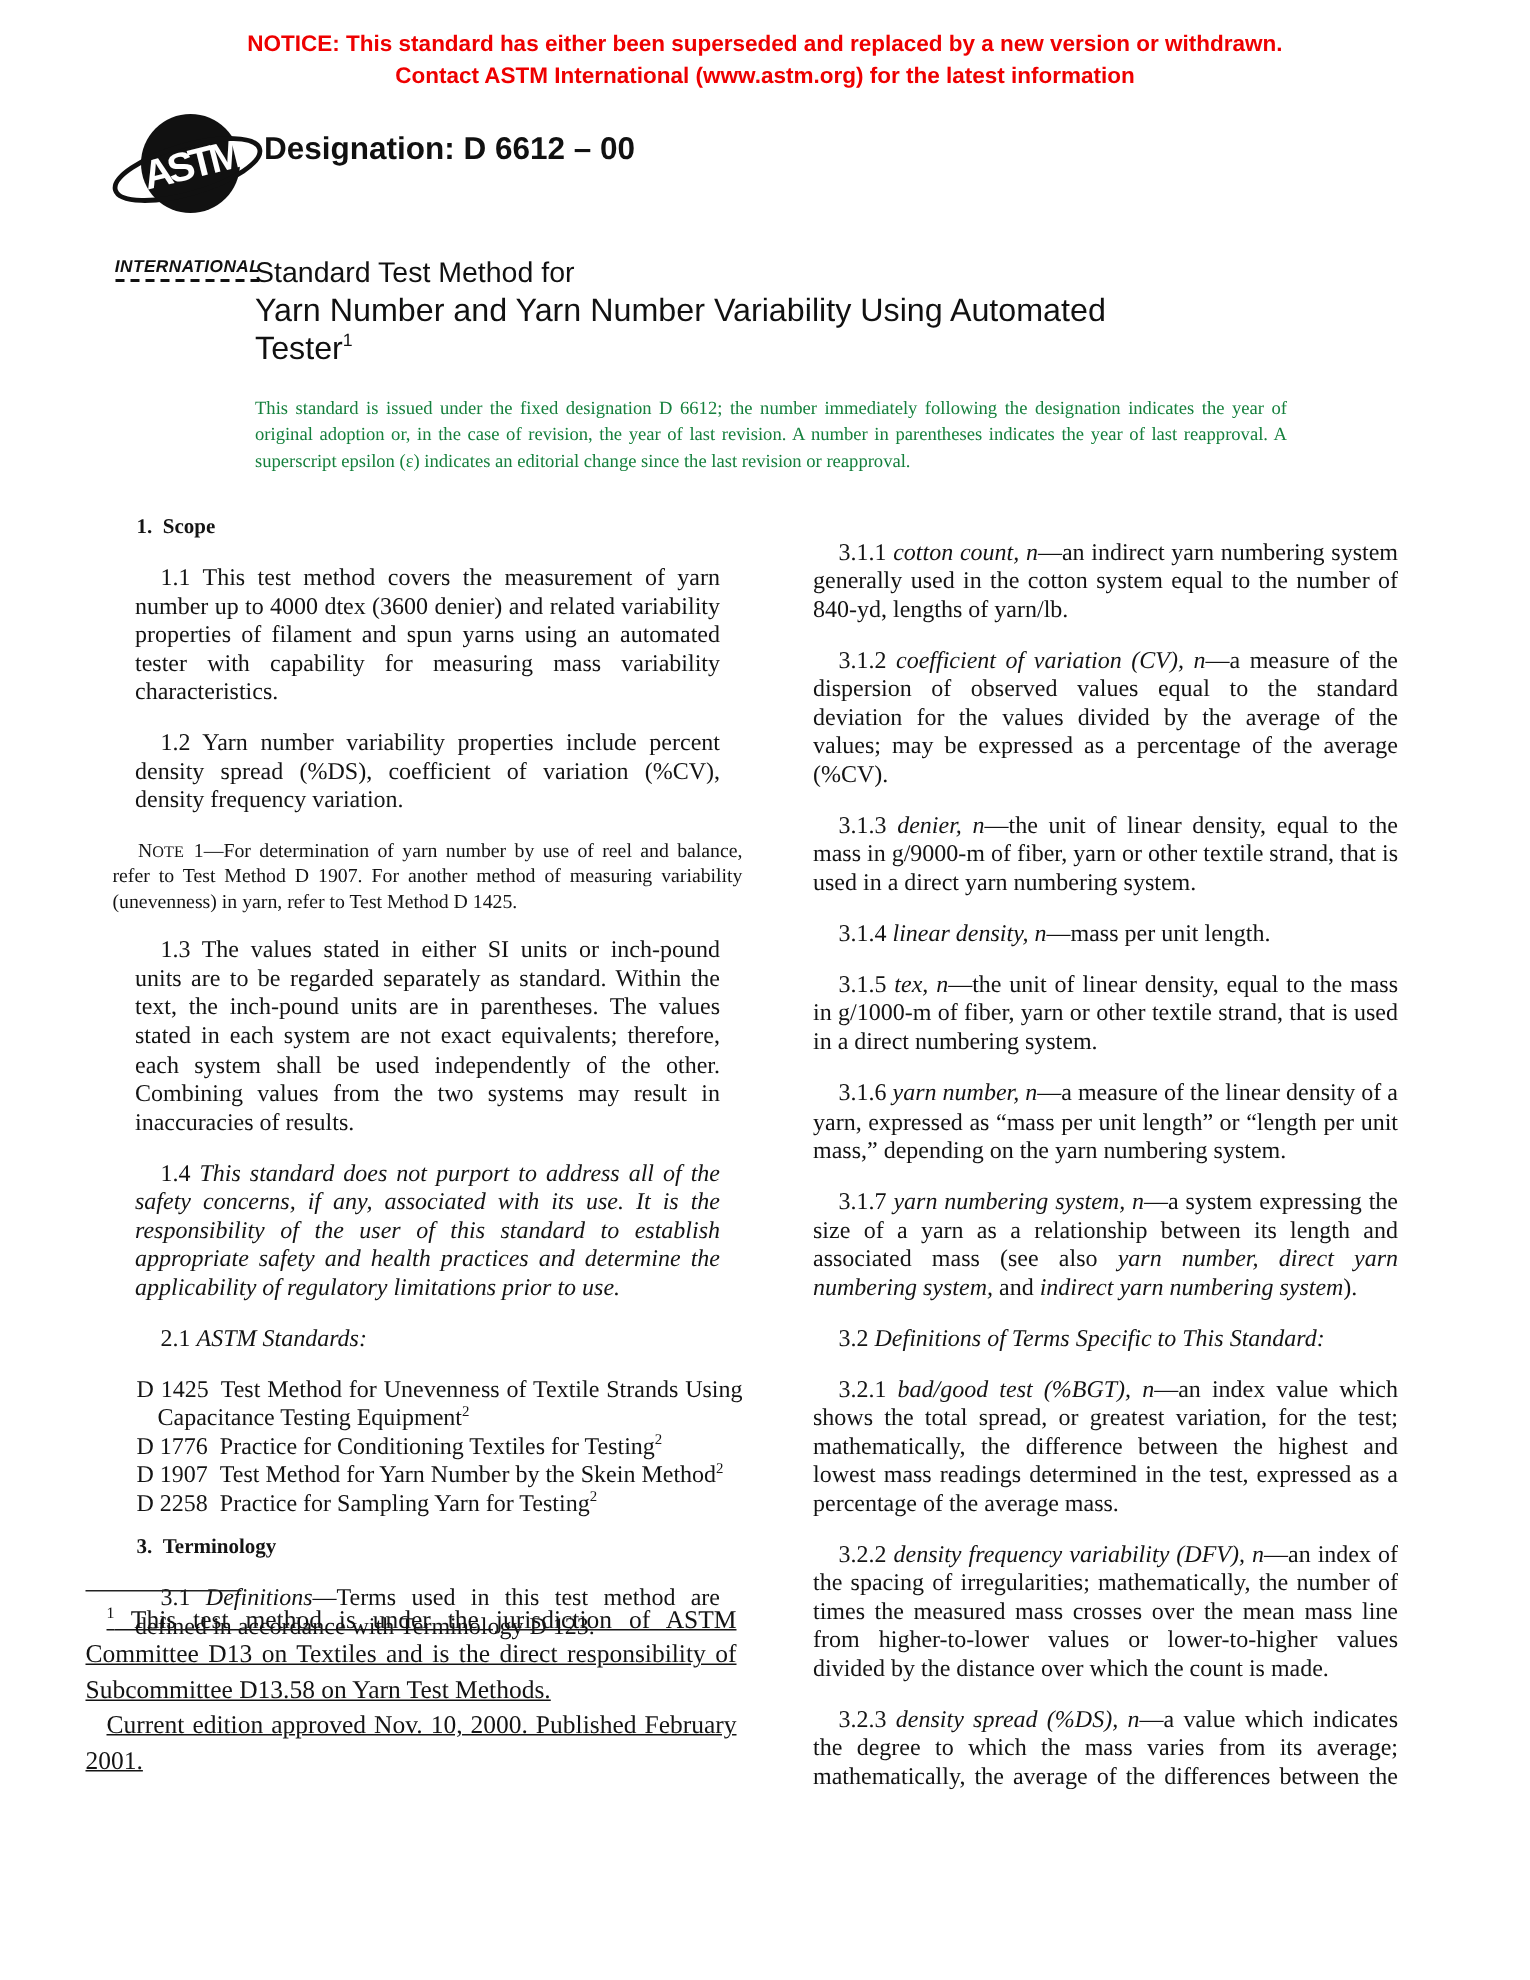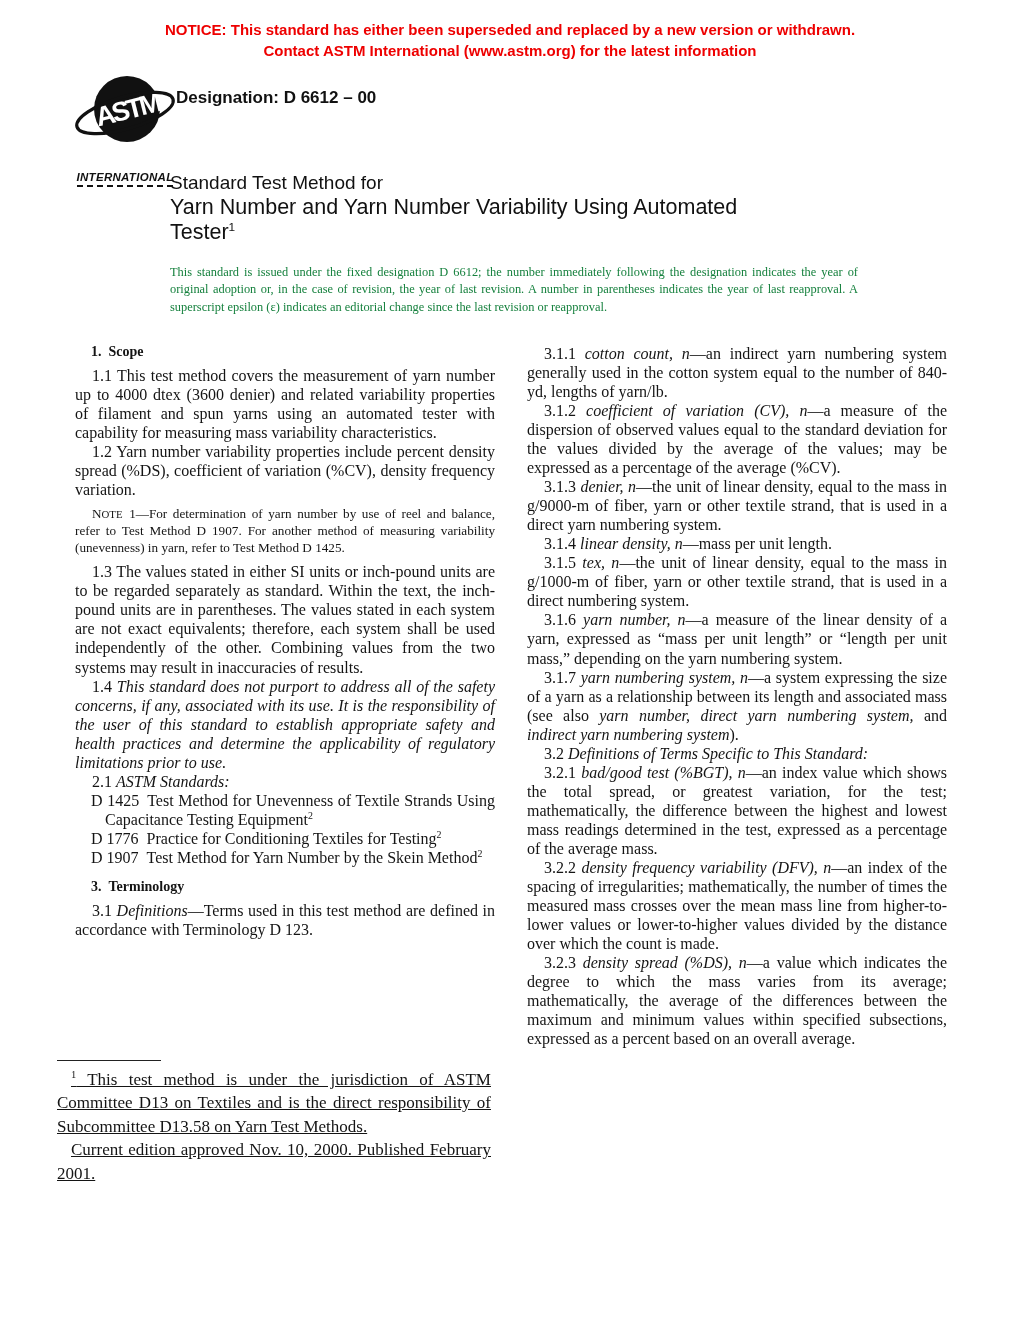--- a/index.html
+++ b/index.html
@@ -15,36 +15,36 @@
   }
   
   .logo { position:absolute; left:70px; top:72px; width:110px; text-align:center; }
   .logo-sub {
     margin-top:17px; font-family:"Liberation Sans", sans-serif; font-weight:bold;
     font-style:italic; font-size:11.5px; letter-spacing:0.3px; color:#111;
     border-bottom:2px dashed #111; padding-bottom:2px; display:inline-block;
   }
   .designation {
     position:absolute; left:176px; top:88px;
-    font-family:"Liberation Sans", sans-serif; font-weight:bold; font-size:17px; color:#111;
+    font-family:"Liberation Sans", sans-serif; font-weight:bold; font-size:21px; color:#111;
   }
   
   .title-block { position:absolute; left:170px; top:172px; font-family:"Liberation Sans", sans-serif; font-weight:normal; color:#111; }
   .title-line1 { font-size:19px; line-height:1.2; }
   .title-main  { font-size:21.5px; line-height:1.18; }
   .title-main sup { font-size:55%; vertical-align:super; }
   
   .issue {
     position:absolute; left:170px; top:264px; width:688px;
     font-size:12.4px; line-height:1.4; text-align:justify; color:#15803d;
   }
   
   .columns { position:absolute; left:75px; top:344px; width:872px; display:flex; gap:32px; }
   .col { width:420px; font-size:16px; line-height:1.19; text-align:justify; hyphens:auto; }
-  .col p { margin:0; text-indent:17px; }
+  .col p { margin:15px; text-indent:17px; }
   h2.sec { font-size:14px; font-weight:bold; margin:12px 0 5px 16px; font-family:"Liberation Serif", serif; }
   h2.sec.first { margin-top:0; }
   p.note { font-size:13.2px; line-height:1.3; margin:6px 0; }
   .it  { font-style:italic; }
   .sup { vertical-align:super; font-size:0.62em; line-height:0; }
   .sc  { font-size:0.82em; }
   p.ref { margin:0 0 0 16px; padding-left:14px; text-indent:-14px; }
   
   .fnblock { position:absolute; left:57px; top:1060px; width:434px; font-size:17px; line-height:1.38; text-align:justify;text-decoration:underline; }
   .fnrule { width:104px; border-top:1.5px solid #222; margin-bottom:7px; }
@@ -90,20 +90,21 @@
       <p>1.1 This test method covers the measurement of yarn number up to 4000 dtex (3600 denier) and related variability properties of filament and spun yarns using an automated tester with capability for measuring mass variability characteristics.</p>
       <p>1.2 Yarn number variability properties include percent density spread (%DS), coefficient of variation (%CV), density frequency variation.</p>
       <p class="note"><span>N</span><span class="sc">OTE</span><span> 1—For determination of yarn number by use of reel and balance, refer to Test Method D 1907. For another method of measuring variability (unevenness) in yarn, refer to Test Method D 1425.</span></p>
       <p>1.3 The values stated in either SI units or inch-pound units are to be regarded separately as standard. Within the text, the inch-pound units are in parentheses. The values stated in each system are not exact equivalents; therefore, each system shall be used independently of the other. Combining values from the two systems may result in inaccuracies of results.</p>
       <p><span>1.4 </span><span class="it">This standard does not purport to address all of the safety concerns, if any, associated with its use. It is the responsibility of the user of this standard to establish appropriate safety and health practices and determine the applicability of regulatory limitations prior to use.</span></p>
 
       <p><span>2.1 </span><span class="it">ASTM Standards:</span></p>
       <p class="ref"><span>D 1425 Test Method for Unevenness of Textile Strands Using Capacitance Testing Equipment</span><span class="sup">2</span></p>
       <p class="ref"><span>D 1776 Practice for Conditioning Textiles for Testing</span><span class="sup">2</span></p>
       <p class="ref"><span>D 1907 Test Method for Yarn Number by the Skein Method</span><span class="sup">2</span></p>
+      <p class="ref"><span>D 2258 Practice for Sampling Yarn for Testing</span><span class="sup">2</span></p>
 
       <h2 class="sec">3. Terminology</h2>
       <p><span>3.1 </span><span class="it">Definitions</span><span>—Terms used in this test method are defined in accordance with Terminology D 123.</span></p>
     </div>
 
     <div class="col">
       <p><span>3.1.1 </span><span class="it">cotton count, n</span><span>—an indirect yarn numbering system generally used in the cotton system equal to the number of 840-yd, lengths of yarn/lb.</span></p>
       <p><span>3.1.2 </span><span class="it">coefficient of variation (CV), n</span><span>—a measure of the dispersion of observed values equal to the standard deviation for the values divided by the average of the values; may be expressed as a percentage of the average (%CV).</span></p>
       <p><span>3.1.3 </span><span class="it">denier, n</span><span>—the unit of linear density, equal to the mass in g/9000-m of fiber, yarn or other textile strand, that is used in a direct yarn numbering system.</span></p>
       <p><span>3.1.4 </span><span class="it">linear density, n</span><span>—mass per unit length.</span></p>

